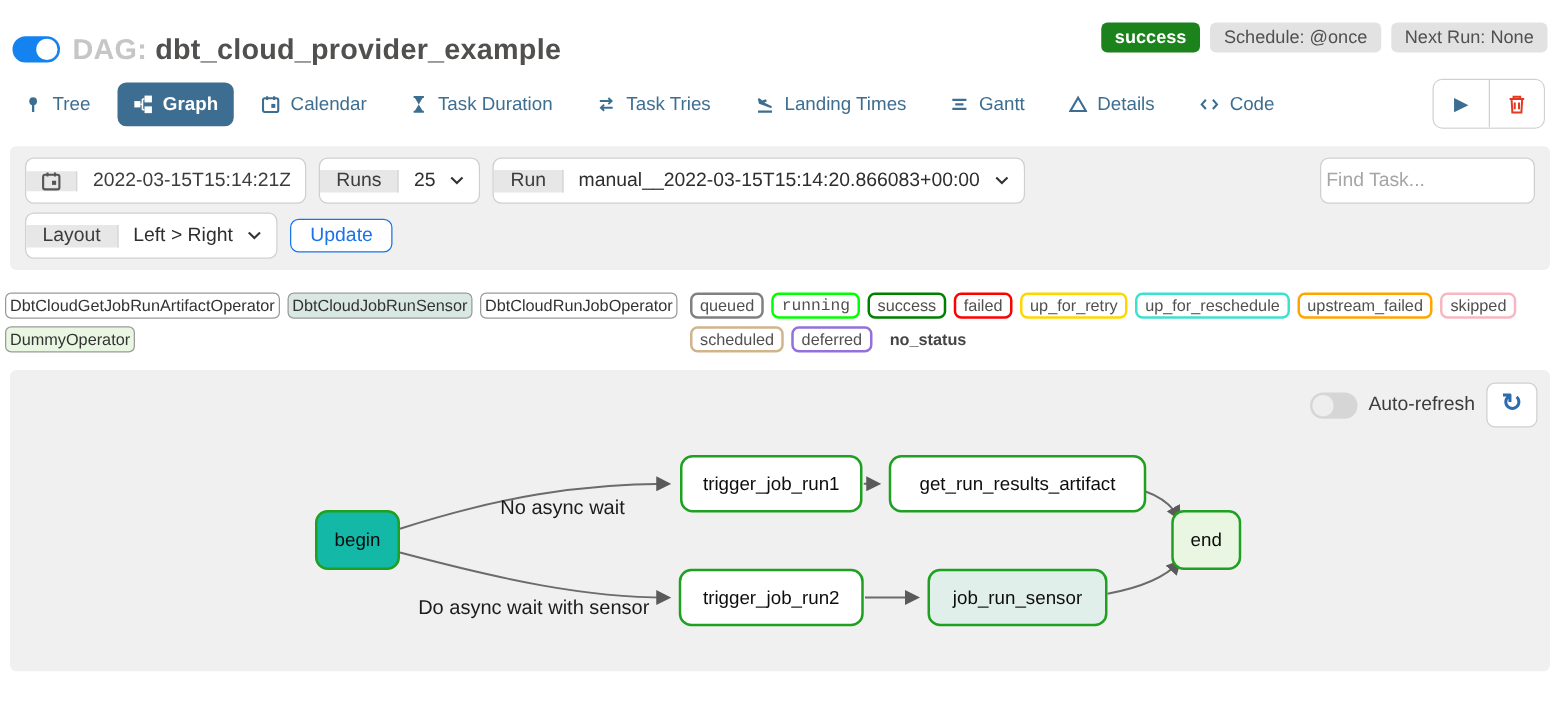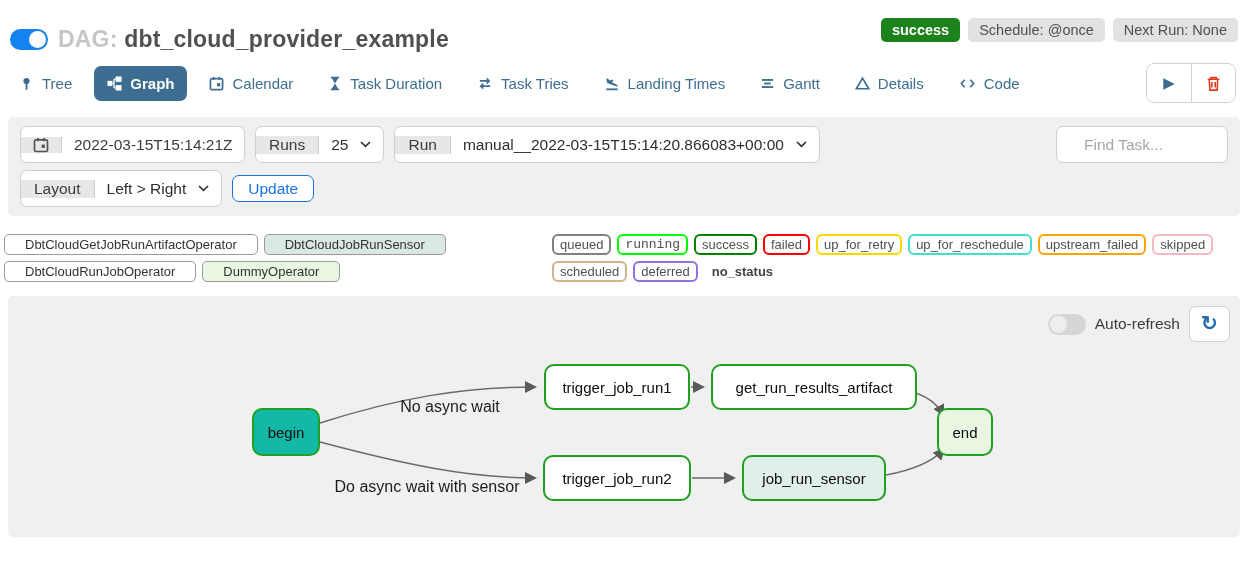--- a/index.html
+++ b/index.html
@@ -42,30 +42,30 @@
 
   
   .filterbar { background:#f0f0f0; margin:6px 8px 0; border-radius:5px; padding:9px 12px; }
   .frow { display:flex; align-items:center; gap:10px; }
   .frow + .frow { margin-top:7px; }
   .igroup { display:flex; align-items:center; border:1px solid #cfcfcf; border-radius:7px; overflow:hidden; background:#fff; height:37px; }
   .addon { background:#e7e7e7; display:flex; align-items:center; padding:0 13px; font-size:15.5px; color:#3c3c3c; border-right:1px solid #cfcfcf; }
   .addon.icon-addon { padding:0 12px; color:#555; }
   .text-input { border:none; outline:none; padding:0 12px; font-size:15.5px; font-family:inherit; color:#3c3c3c; background:#fff; }
   .text-input.date { width:182px; }
-  .find { margin-left:auto; width:172px; height:37px; border:1px solid #cfcfcf; border-radius:7px; padding:0 27px; font-size:15.5px; font-family:inherit; color:#3c3c3c; outline:none; }
+  .find { margin-left:auto; width:172px; height:37px; border:1px solid #cfcfcf; border-radius:7px; padding:0 4px; font-size:15.5px; font-family:inherit; color:#3c3c3c; outline:none; }
   .find::placeholder { color:#a6a6a6; }
   .select { display:flex; align-items:center; gap:12px; padding:0 12px; background:#fff; font-size:15.5px; color:#2e2e2e; cursor:pointer; white-space:nowrap; }
   .update-btn { height:27px; padding:0 15px; background:#fff; color:#1a73e8; border:1.5px solid #1a73e8; border-radius:7px; font-size:15.5px; font-family:inherit; cursor:pointer; }
 
   
   .legend { display:flex; align-items:flex-start; padding:18px 4px 6px 4px; }
   .operators { display:flex; flex-wrap:wrap; gap:6px; width:548px; flex:none; }
   .statuses { display:flex; flex-wrap:wrap; gap:6px 6px; flex:1; max-width:700px; align-items:center; }
-  .op-badge { border:1px solid #9a9a9a; border-radius:5px; padding:2px 20px; font-size:13px; color:#333; background:#fff; white-space:nowrap; }
+  .op-badge { border:1px solid #9a9a9a; border-radius:5px; padding:2px 3px; font-size:13px; color:#333; background:#fff; white-space:nowrap; }
   .status-badge { border:2px solid #808080; border-radius:6px; padding:1px 6px; font-size:13px; color:#51504f; background:#fff; white-space:nowrap; }
   .status-badge.no-border { border-color:transparent; background:transparent; font-weight:bold; color:#454545; }
 
   
   .graph-area { position:relative; background:#f0f0f0; border-radius:5px; margin:8px 8px 0; height:241px; }
   .refresh-controls { position:absolute; top:10px; right:10px; display:flex; align-items:center; gap:9px; z-index:3; }
   .ar-label { font-size:15.5px; color:#3c3c3c;text-align:right; }
   .refresh-btn { width:41px; height:36px; background:#fff; border:1px solid #d0d0d0; border-radius:7px; cursor:pointer; display:flex; align-items:center; justify-content:center; }
   .refresh-glyph { color:#2b6cb0; font-size:20px; font-weight:bold; line-height:1; transform:translateY(-1px); }
   svg.edges { position:absolute; left:0; top:0; }

